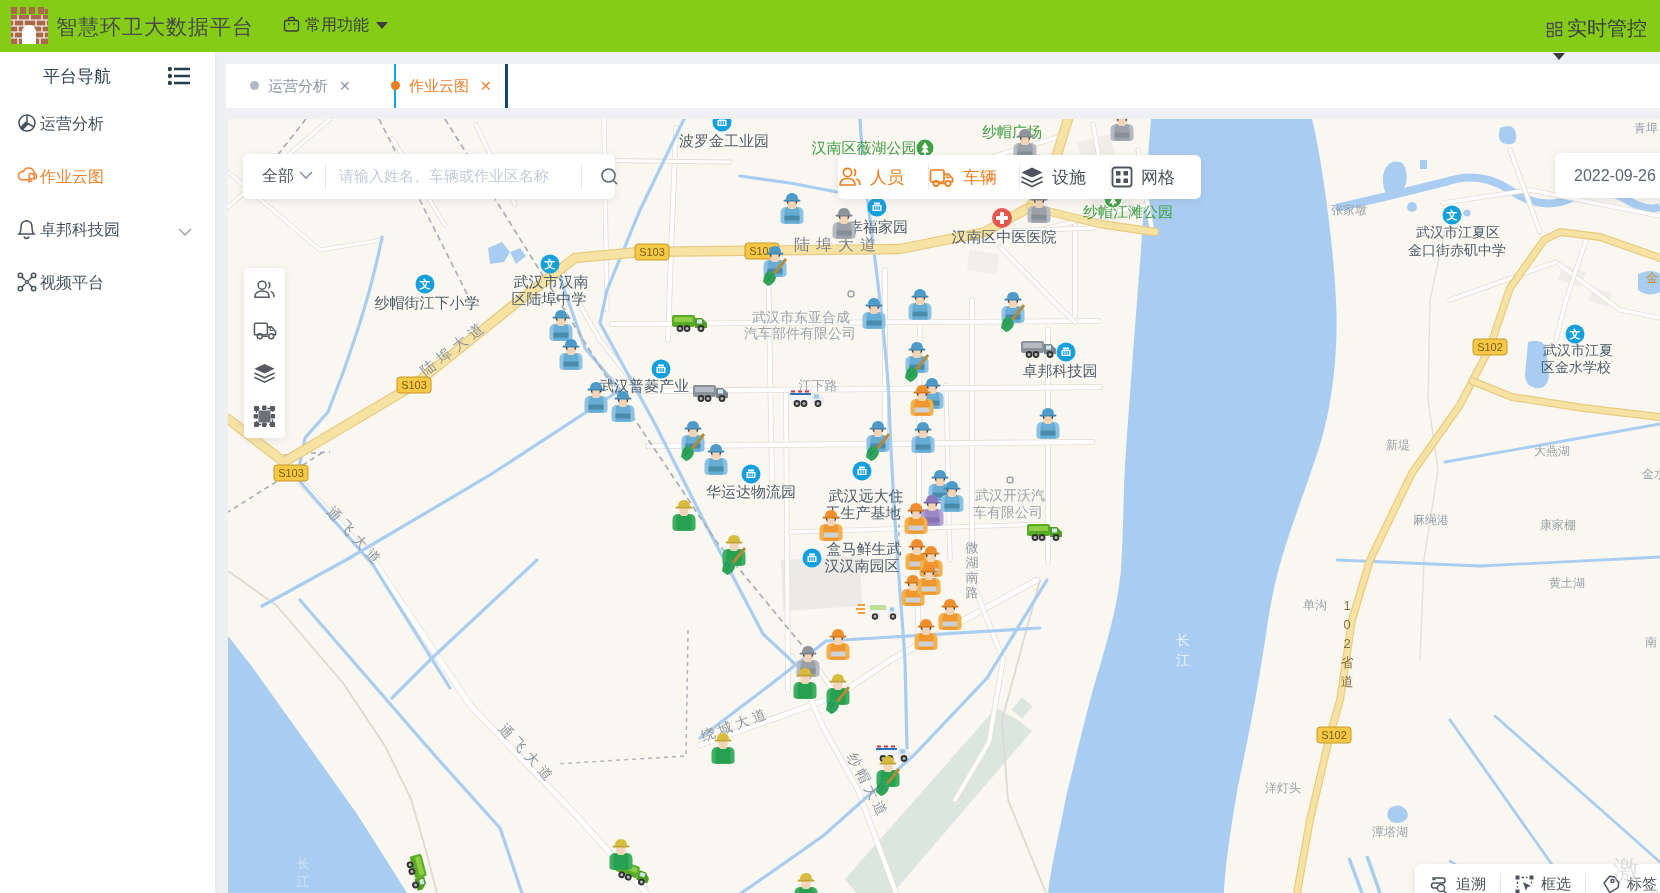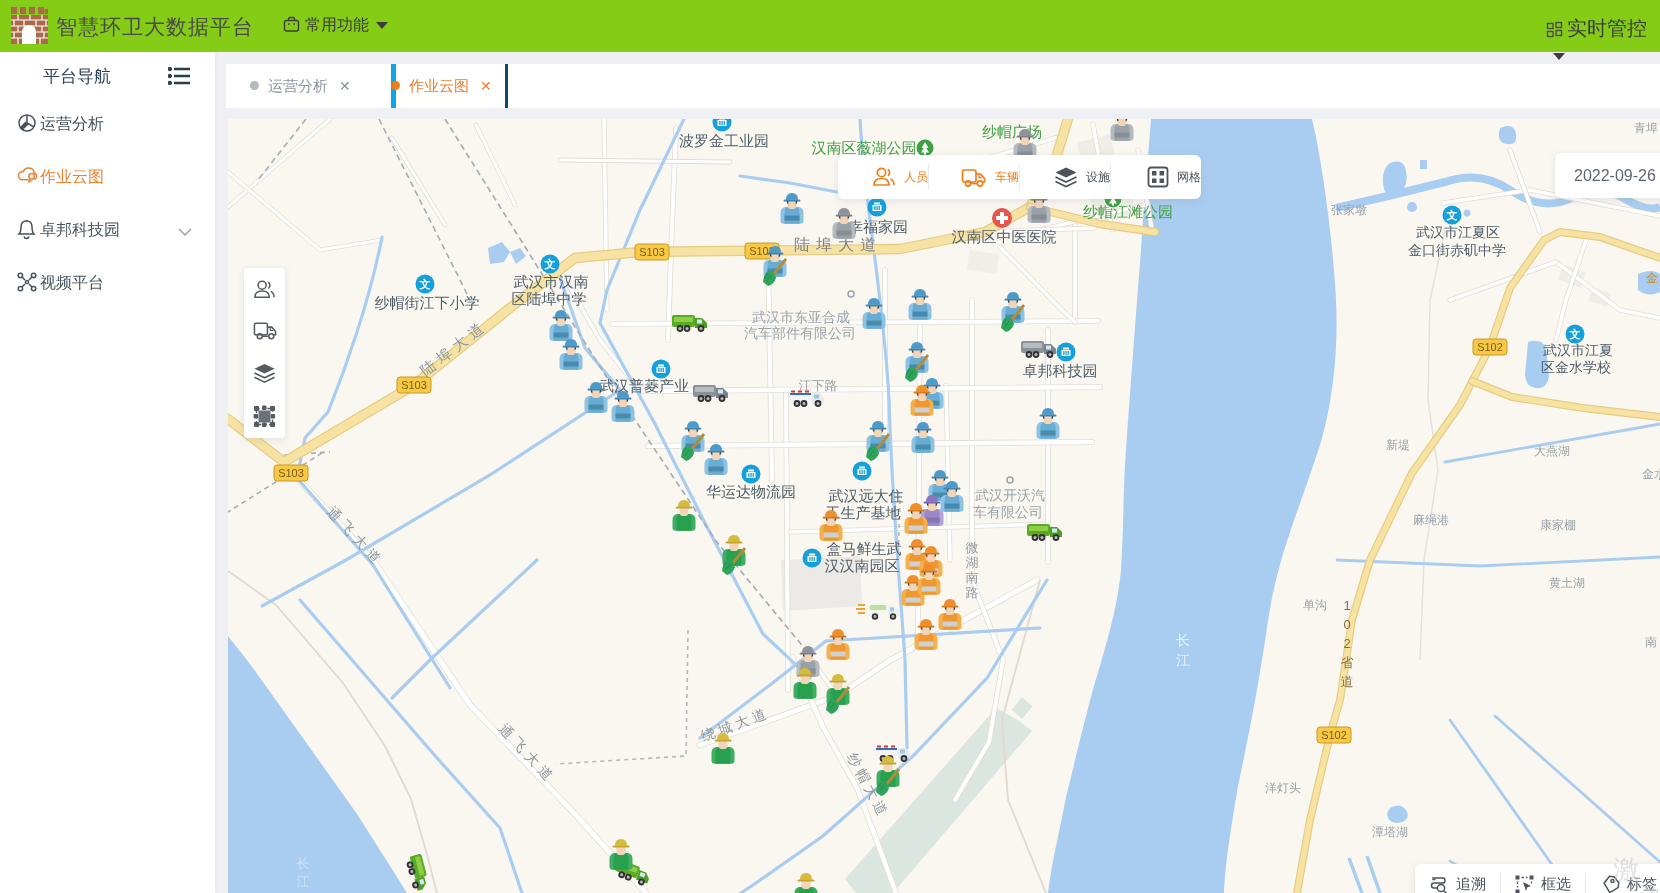--- a/index.html
+++ b/index.html
@@ -23,38 +23,38 @@
 .mi{position:absolute;left:0;width:215px;height:24px;font-size:16px;color:#45525e}
 .mi .ic{position:absolute;left:17px;top:0px;width:20px;height:20px}
 .mi .tx{position:absolute;left:40px;top:1px}
 .mi.act{color:#ee8432}
 .mi .chev{position:absolute;left:178px;top:4px}
 
 #tabs{position:absolute;left:226px;top:64px;width:1434px;height:44px;background:#fff;z-index:10}
 .tab{position:absolute;top:0;height:44px;line-height:44px;font-size:15px}
 .tab .dot{display:inline-block;width:9px;height:9px;border-radius:50%;margin-right:9px;vertical-align:1px}
 .tab .x{margin-left:11px;font-size:14px}
-#tab1{left:0;width:170px;color:#8a93a3;border-right:5px solid #0ea5e9;padding-left:24px}
+#tab1{left:0;width:170px;color:#8a93a3;border-right:2px solid #0ea5e9;padding-left:24px}
 #tab1 .dot{background:#b3bac4}
 #tab2{left:141px;width:141px;color:#ee7d2d;border-right:3px solid #0c4a6e;padding-left:24px}
 #tab2 .dot{background:#ee7d1c}
 
 #map{position:absolute;left:228px;top:119px;width:1432px;height:774px;background:#faf7f1;z-index:5;overflow:hidden}
 #map svg.base{position:absolute;left:0;top:0}
 
 #sbox{position:absolute;left:15px;top:35px;width:372px;height:45px;background:#fff;border-radius:6px;box-shadow:0 2px 8px rgba(120,130,140,.18);z-index:8}
 #sbox .all{position:absolute;left:19px;top:12px;font-size:16px;color:#4c535c}
 #sbox .chev{position:absolute;left:56px;top:17px}
 #sbox .d1{position:absolute;left:82px;top:9px;width:1px;height:27px;background:#e7e9ec}
 #sbox .ph{position:absolute;left:96px;top:13px;font-size:15px;color:#c3cbda}
 #sbox .d2{position:absolute;left:338px;top:9px;width:1px;height:27px;background:#e7e9ec}
 #sbox .mag{position:absolute;left:357px;top:13px}
 
 #bgrp{position:absolute;left:610px;top:36px;width:363px;height:44px;background:#fff;border-radius:6px;box-shadow:0 2px 8px rgba(120,130,140,.18);z-index:8;display:flex;align-items:center}
-#bgrp .it{flex:1;display:flex;align-items:center;justify-content:flex-end;font-size:12px}
+#bgrp .it{flex:1;display:flex;align-items:center;justify-content:flex-start;font-size:17px}
 #bgrp .it svg{margin-right:8px}
 #bgrp .it.on{color:#ee7d1c}
 #bgrp .it.off{color:#4c535c}
 #bgrp .dv{width:1px;height:26px;background:#e7e9ec}
 
 #dbox{position:absolute;left:1327px;top:34px;width:140px;height:45px;background:#fff;border-radius:6px;box-shadow:0 2px 8px rgba(120,130,140,.18);z-index:8;font-size:16px;color:#5d6672;line-height:45px;padding-left:19px}
 
 #ltool{position:absolute;left:16px;top:149px;width:41px;height:170px;background:#fff;border-radius:4px;box-shadow:0 2px 8px rgba(120,130,140,.18);z-index:8}
 #ltool .ti{position:absolute;left:9px;width:23px;height:23px}
 
@@ -570,20 +570,33 @@
 <use href="#broom" x="734" y="556"></use>
 <use href="#pG" x="805" y="684"></use>
 <use href="#pG" x="838" y="690"></use>
 <use href="#broom" x="838" y="695"></use>
 <use href="#pG" x="723" y="749"></use>
 <use href="#pG" x="888" y="772"></use>
 <use href="#broom" x="888" y="777"></use>
 <use href="#pG" x="621" y="855"></use>
 <use href="#pG" x="806" y="889"></use>
       </svg>
+    <div id="sbox">
+      <span class="all">全部</span>
+      <svg class="chev" width="14" height="9" viewBox="0 0 14 9">
+          <path d="M1 1 L7 7 L13 1" fill="none" stroke="#8d97a5" stroke-width="1.6"></path>
+        </svg>
+      <span class="d1"></span>
+        <span class="ph">请输入姓名、车辆或作业区名称</span>
+        <span class="d2"></span>
+      <svg class="mag" width="19" height="19" viewBox="0 0 19 19">
+          <circle cx="8.5" cy="8.5" r="6.5" fill="none" stroke="#5c646e" stroke-width="1.5"></circle>
+          <path d="M13.5 13.5 L17 17" stroke="#5c646e" stroke-width="1.5"></path>
+        </svg>
+    </div>
     <div id="bgrp">
       <div class="it on"><svg width="24" height="22" viewBox="0 0 24 22" fill="none" stroke="#ee7d1c" stroke-width="1.7">
             <circle cx="9.5" cy="6.5" r="4.2"></circle>
             <path d="M2,19 q0,-6.5 7.5,-6.5 q7.5,0 7.5,6.5z"></path>
             <path d="M16,3.2 a4.2,4.2 0 0 1 0,6.6 M18.5,13 q3.5,1.5 3.5,6"></path>
           </svg>人员</div>
       <div class="dv"></div>
       <div class="it on"><svg width="26" height="21" viewBox="0 0 26 21" fill="none" stroke="#ee7d1c" stroke-width="1.7">
             <rect x="1.5" y="3" width="13.5" height="12" rx="1.5"></rect>
             <path d="M15,7 h4.5 l4,4.5 v3.5 h-3"></path>

